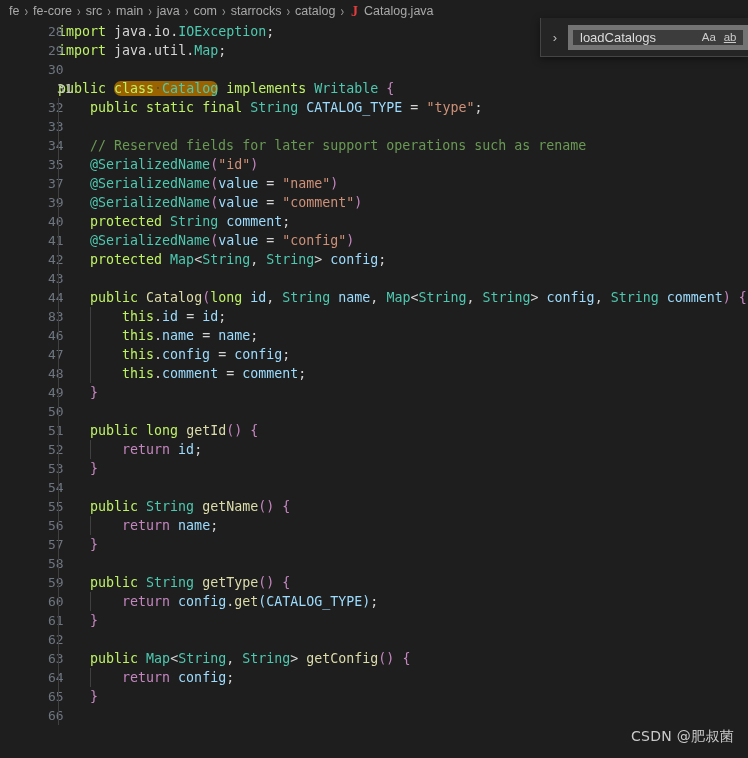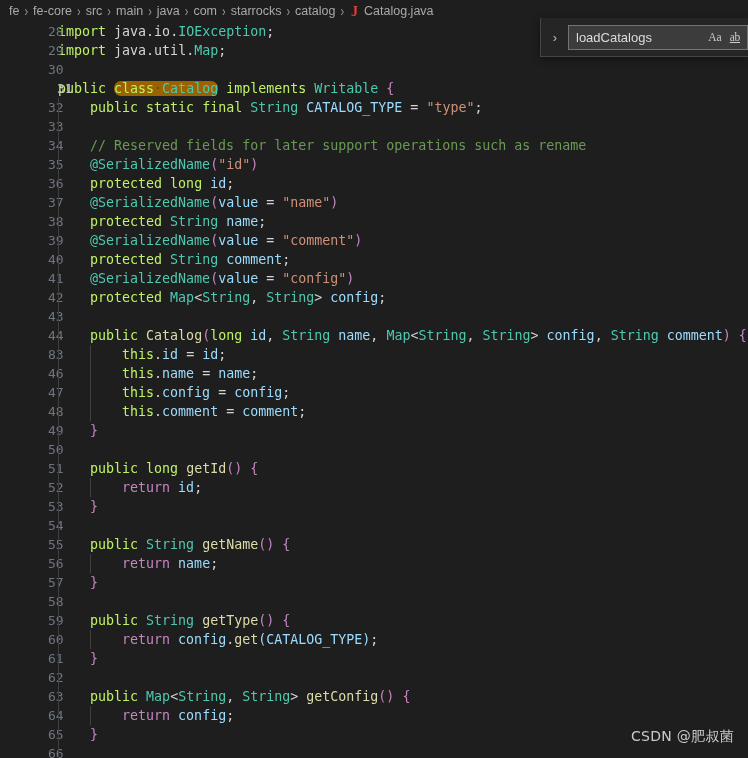--- a/index.html
+++ b/index.html
@@ -131,38 +131,38 @@
     color: #bbbbbb;
     font-size: 13px;
     cursor: pointer;
     user-select: none;
   }
   .find-input-box {
     flex: 1;
     height: 25px;
     margin-left: 3px;
     background: #3c3c3c;
-    border: 1px solid #737373;
+    border: 5px solid #737373;
     display: flex;
     align-items: center;
     padding: 0 4px 0 7px;
     min-width: 0;
   }
   .find-input-text {
     flex: 1;
     color: #dcdcdc;
     font-size: 13px;
     font-family: "Liberation Sans", sans-serif;
     white-space: nowrap;
     overflow: hidden;
   }
   .find-opt {
     color: #cccccc;
     font-size: 11.5px;
-    font-family: Liberation Serif, serif;
+    font-family: Liberation Sans, sans-serif;
     padding: 1px 3px;
     margin-left: 2px;
     white-space: nowrap;
     cursor: pointer;
     user-select: none;
   }
   .find-opt.wholeword {
     text-decoration: underline;
     letter-spacing: -0.3px;
   }
@@ -217,25 +217,23 @@
     <div class="code-line active"><span class="ln">31</span><span class="src"><span class="kw">public</span> <span class="hl"><span class="kw">class</span><span class="mid">·</span><span class="cls">Catalog</span></span> <span class="kw">implements</span> <span class="typ">Writable</span> <span class="brace">{</span></span></div>
 
     <div class="code-line"><span class="ln">32</span><span class="guide g1"></span><span class="src">    <span class="kw">public</span> <span class="kw">static</span> <span class="kw">final</span> <span class="typ">String</span> <span class="var">CATALOG_TYPE</span> <span class="pn">=</span> <span class="str">"type"</span><span class="pn">;</span></span></div>
 
     <div class="code-line"><span class="ln">33</span><span class="guide g1"></span><span class="src"> </span></div>
 
     <div class="code-line"><span class="ln">34</span><span class="guide g1"></span><span class="src">    <span class="cmt">// Reserved fields for later support operations such as rename</span></span></div>
 
     <div class="code-line"><span class="ln">35</span><span class="guide g1"></span><span class="src">    <span class="ann">@SerializedName</span><span class="pnk">(</span><span class="str">"id"</span><span class="pnk">)</span></span></div>
 
-    <div class="code-line"><span class="ln">36</span><span class="guide g1"></span><span class="src">    <span class="kw">protected</span> <span class="kw">long</span> <span class="var">id</span><span class="pn">;</span></span></div>
 
     <div class="code-line"><span class="ln">37</span><span class="guide g1"></span><span class="src">    <span class="ann">@SerializedName</span><span class="pnk">(</span><span class="var">value</span> <span class="pn">=</span> <span class="str">"name"</span><span class="pnk">)</span></span></div>
 
-    <div class="code-line"><span class="ln">38</span><span class="guide g1"></span><span class="src">    <span class="kw">protected</span> <span class="typ">String</span> <span class="var">name</span><span class="pn">;</span></span></div>
 
     <div class="code-line"><span class="ln">39</span><span class="guide g1"></span><span class="src">    <span class="ann">@SerializedName</span><span class="pnk">(</span><span class="var">value</span> <span class="pn">=</span> <span class="str">"comment"</span><span class="pnk">)</span></span></div>
 
     <div class="code-line"><span class="ln">40</span><span class="guide g1"></span><span class="src">    <span class="kw">protected</span> <span class="typ">String</span> <span class="var">comment</span><span class="pn">;</span></span></div>
 
     <div class="code-line"><span class="ln">41</span><span class="guide g1"></span><span class="src">    <span class="ann">@SerializedName</span><span class="pnk">(</span><span class="var">value</span> <span class="pn">=</span> <span class="str">"config"</span><span class="pnk">)</span></span></div>
 
     <div class="code-line"><span class="ln">42</span><span class="guide g1"></span><span class="src">    <span class="kw">protected</span> <span class="typ">Map</span><span class="pn">&lt;</span><span class="typ">String</span><span class="pn">,</span> <span class="typ">String</span><span class="pn">&gt;</span> <span class="var">config</span><span class="pn">;</span></span></div>
 
     <div class="code-line"><span class="ln">43</span><span class="guide g1"></span><span class="src"> </span></div>

